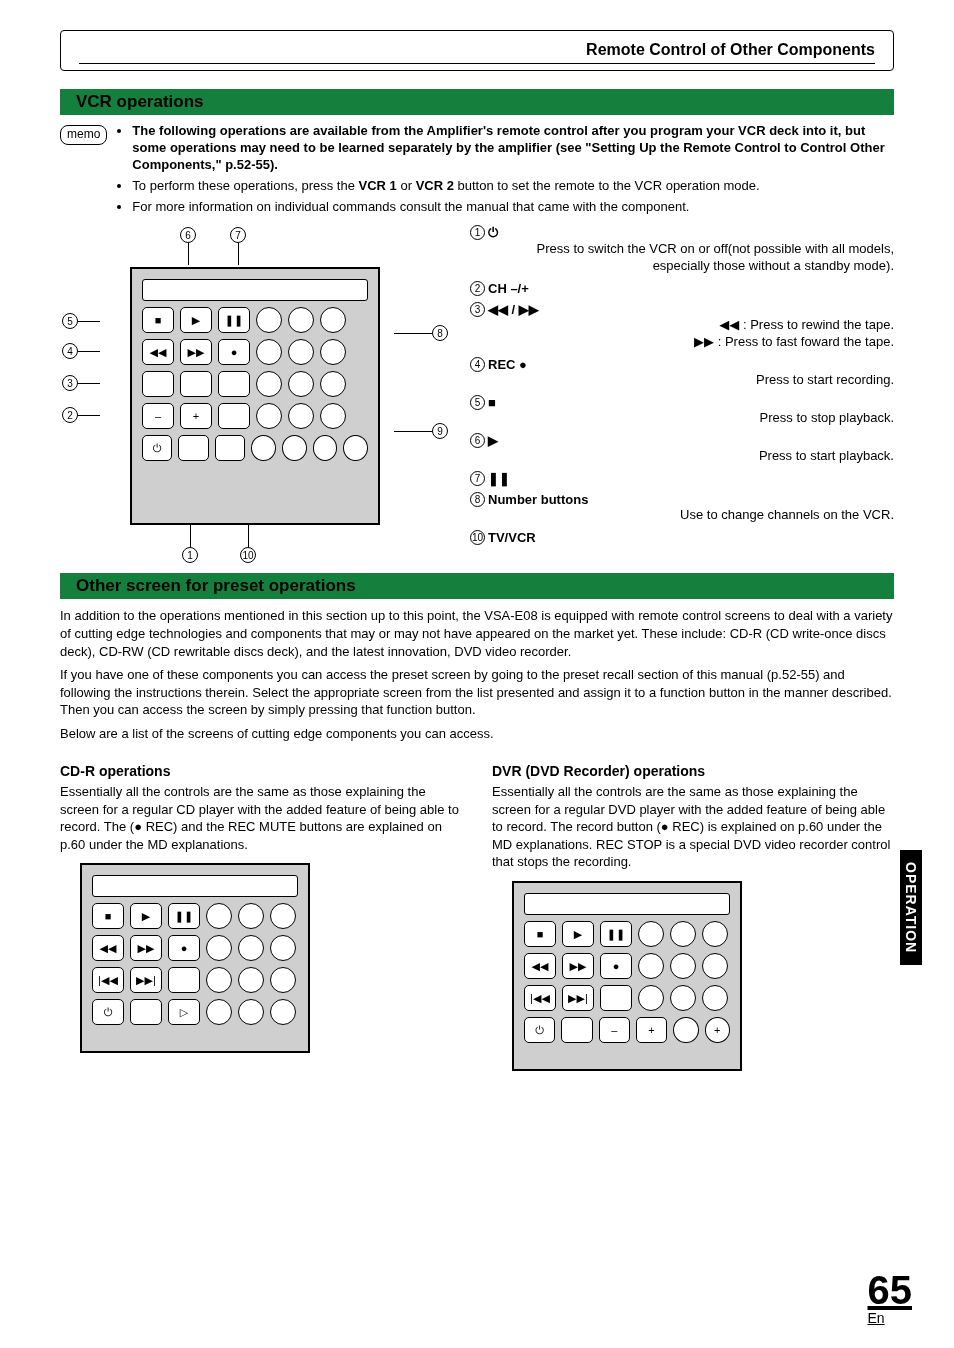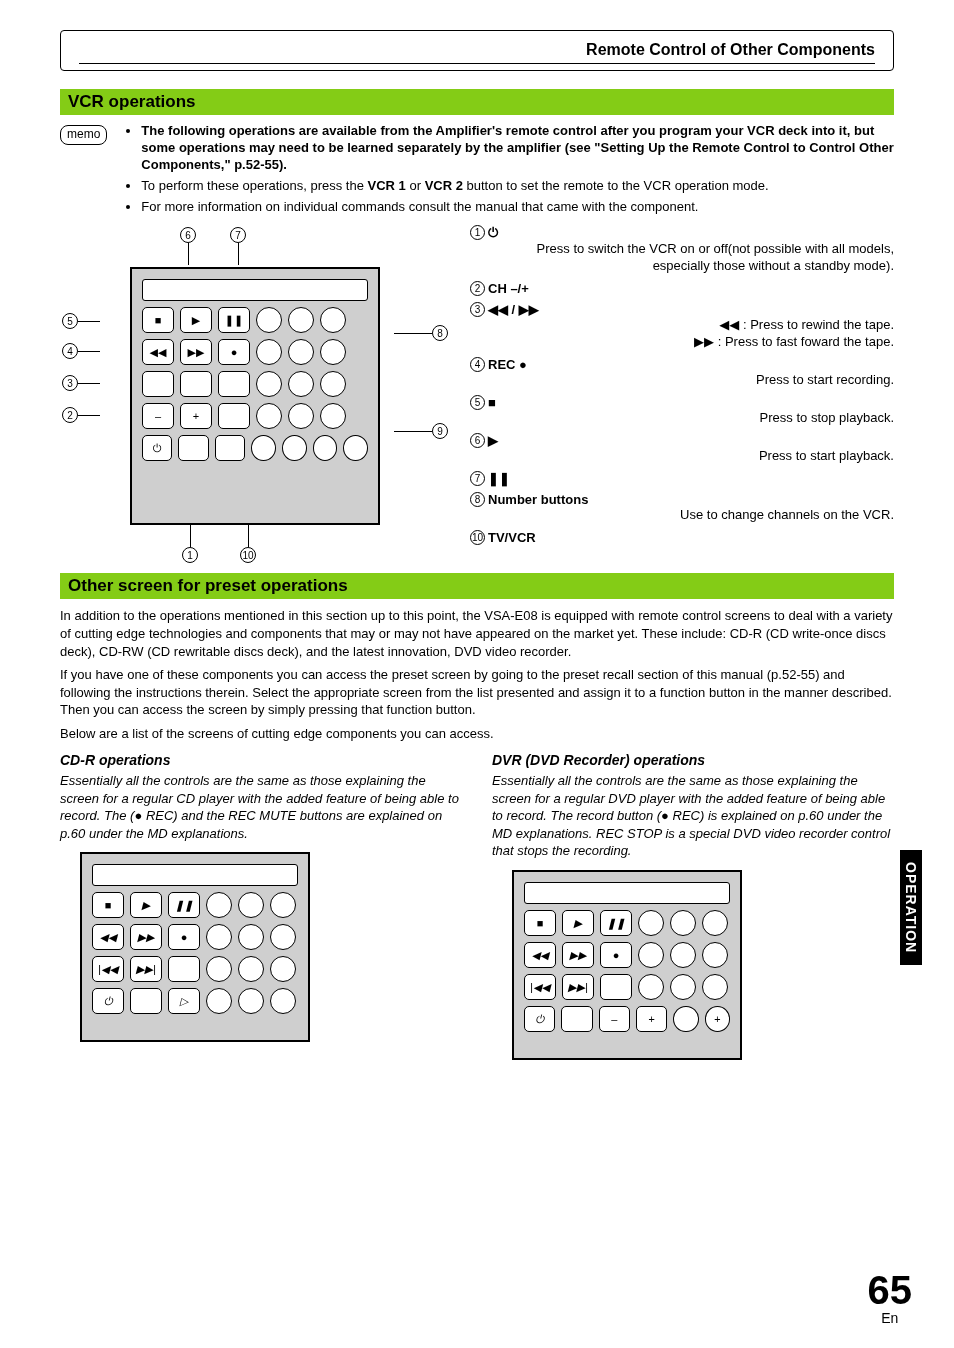--- a/index.html
+++ b/index.html
@@ -20,27 +20,27 @@
     margin-bottom: 18px;
   }
   .page-header {
     text-align: right;
     font-weight: bold;
     font-size: 16px;
     border-bottom: 1px solid #000;
     padding-bottom: 4px;
   }
   .section-bar {
-    background: #84cc16;
+    background: #15803d;
     font-weight: bold;
     font-size: 17px;
-    padding: 3px 8px;
+    padding: 3px 16px;
     margin: 8px 0 8px 0;
   }
-  .memo-row { display: flex; gap: 16px; margin-bottom: 6px; }
+  .memo-row { display: flex; gap: 7px; margin-bottom: 6px; }
   .memo-badge {
     border: 1px solid #000;
     border-radius: 8px;
     padding: 1px 6px;
     font-size: 12px;
     height: 20px;
     flex: 0 0 auto;
     margin-top:2px;
   }
   ul.bullets { list-style: disc; padding-left: 18px; }
@@ -58,36 +58,37 @@
     font-size: 10px;
     text-align: center;
     line-height: 14px;
     vertical-align: 1px;
     margin-right:3px;
   }
   .callouts .label { font-weight: bold; }
   .callouts .desc { display:block; margin-left: 22px; line-height:1.3;text-align:right; }
   .sub-head { font-weight: bold; font-size: 14px; margin-bottom: 4px; }
   .body-para { line-height: 1.35; margin-bottom: 6px; }
-  .cols-bottom { display: flex; gap: 30px; margin-top:10px;font-style:italic; }
+  .cols-bottom { display: flex; gap: 30px; margin-top:21px; }
   .cols-bottom > div { flex: 1; }
   .side-tab {
     position: absolute;
     right: 32px; top: 850px;
     background: #000; color: #fff;
     writing-mode: vertical-rl;
     padding: 12px 3px;
     font-weight: bold;
     font-size: 14px;
     letter-spacing: 1px;
   }
   .page-num {
     position: absolute;
     right: 42px; bottom: 22px;
-    text-align: center;
+    text-align: left;
+    text-decoration: underline;
   }
   .page-num .big { font-size: 40px; font-weight: bold; line-height:1; }
   .page-num .small { font-size: 14px; }
 
   
   .remote {
     border: 2px solid #000;
     background: #cfcfcf;
     position: relative;
     padding: 10px;

